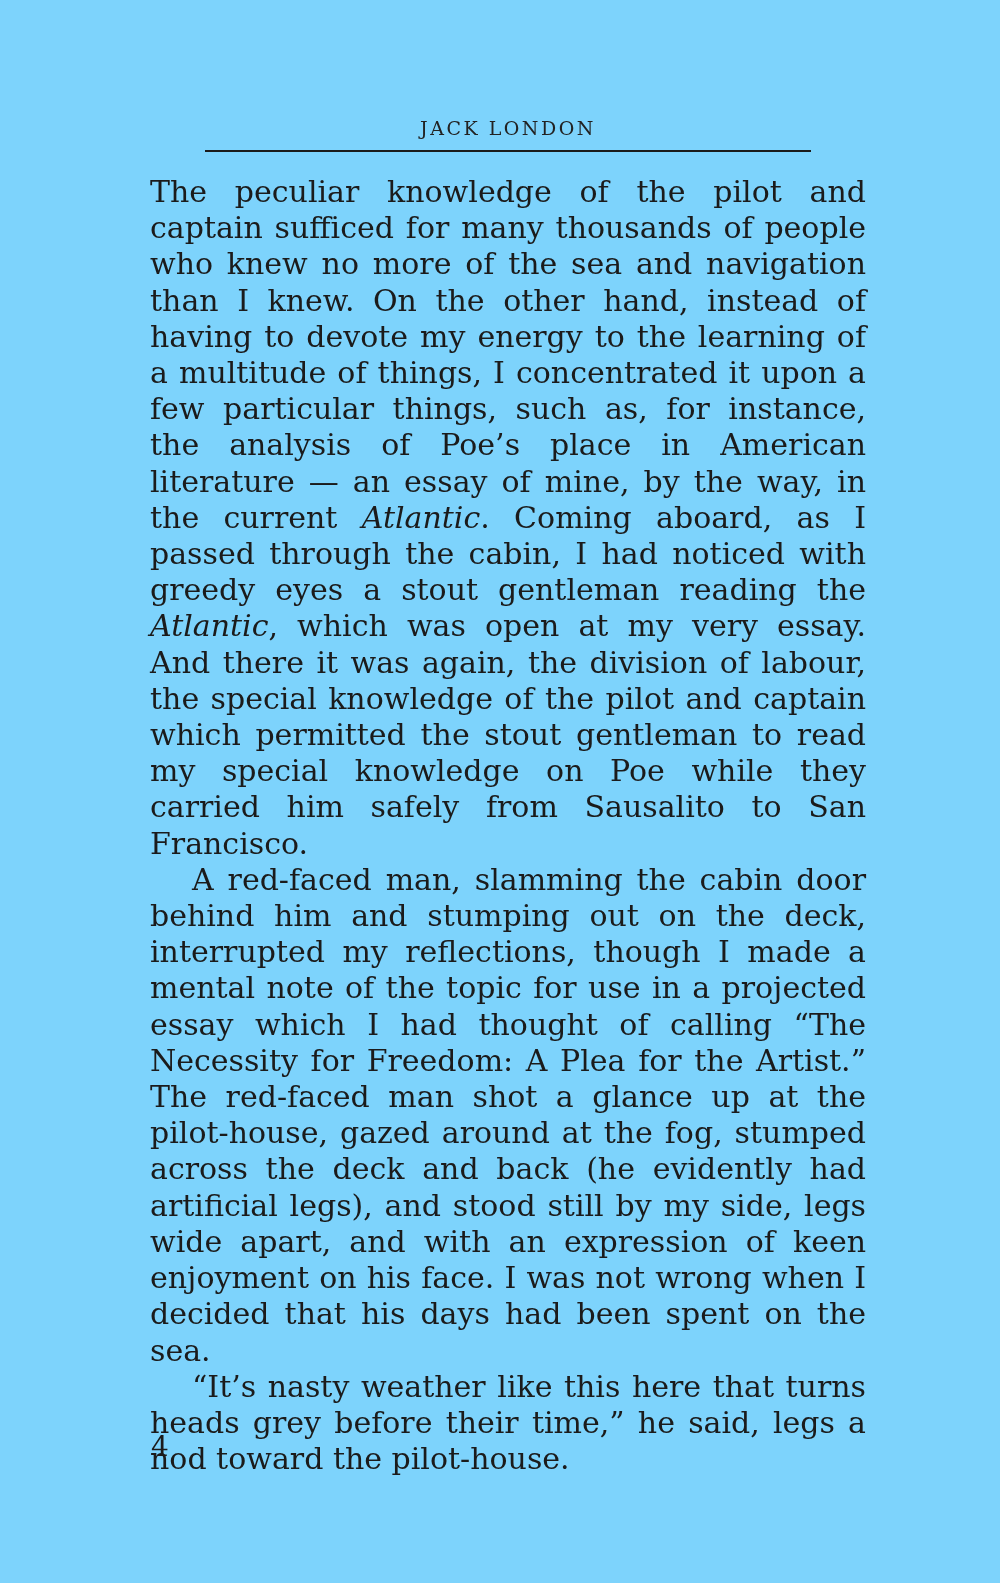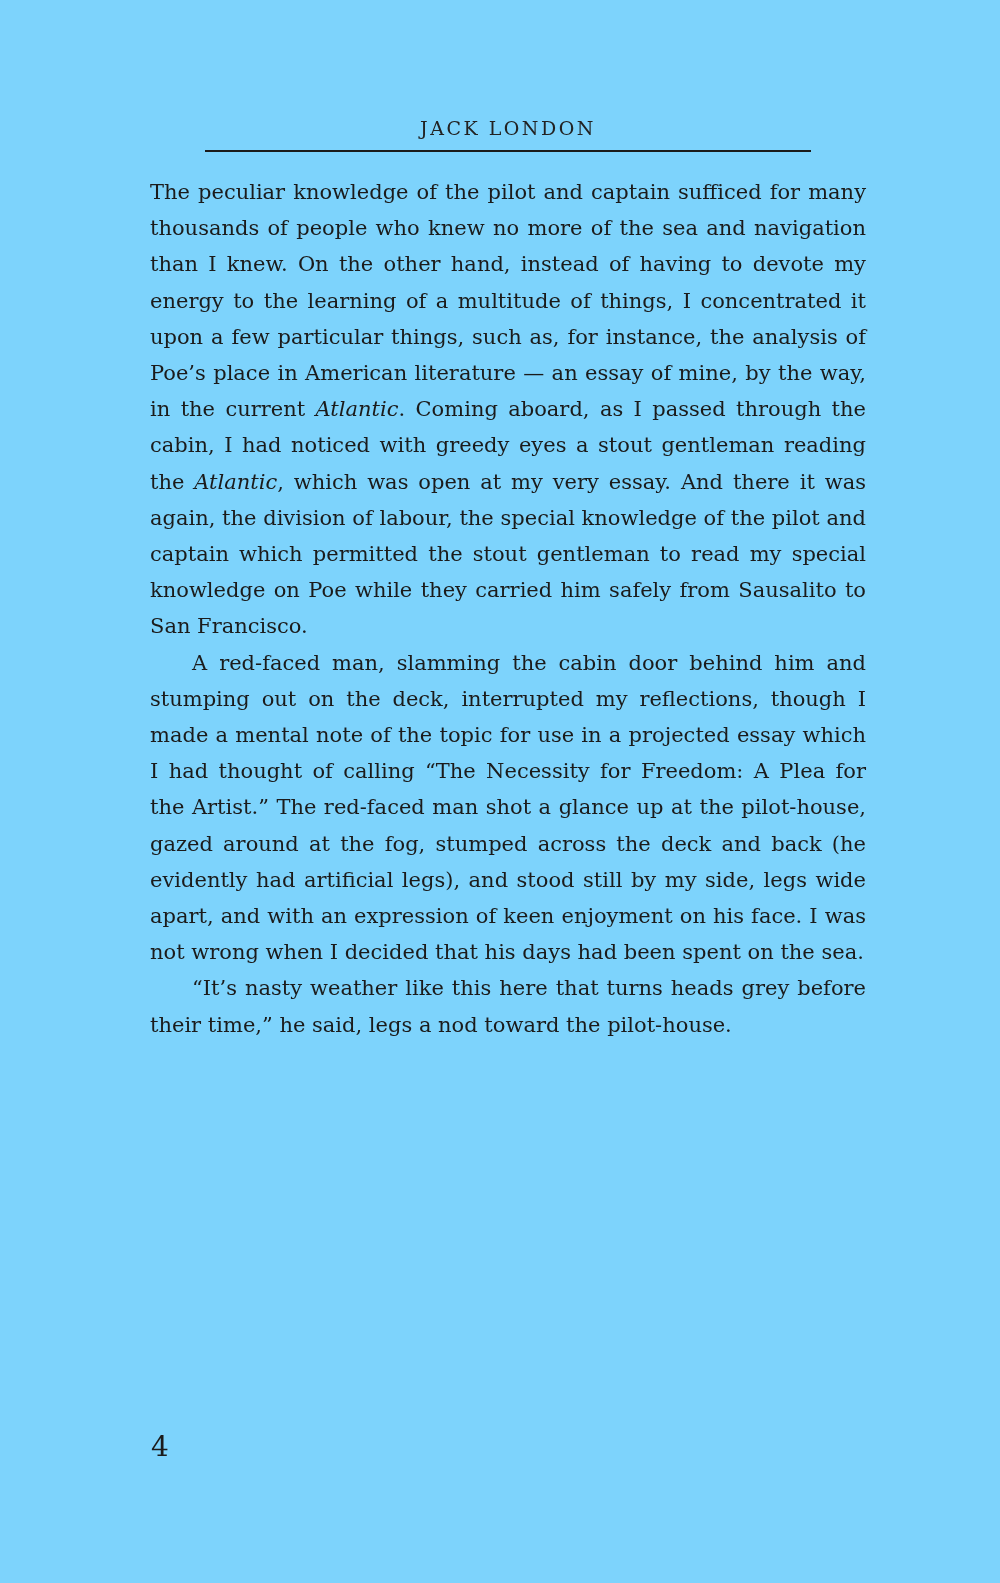--- a/index.html
+++ b/index.html
@@ -33,21 +33,21 @@
     width: 606px;
     margin: 11px auto 0 auto;
     border: none;
     border-top: 2px solid #1b1b1b;
   }
   .text-block {
     position: absolute;
     top: 174px;
     left: 150px;
     width: 716px;
-    font-size: 21px;
+    font-size: 30px;
     line-height: 36.2px;
     text-align: justify;
     text-justify: inter-word;
     hyphens: auto;
     -webkit-hyphens: auto;
   }
   .text-block p {
     margin: 0;
     padding: 0;
   }

